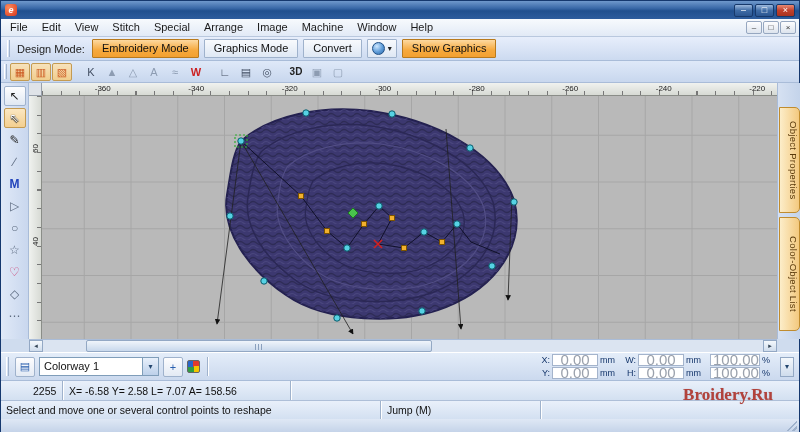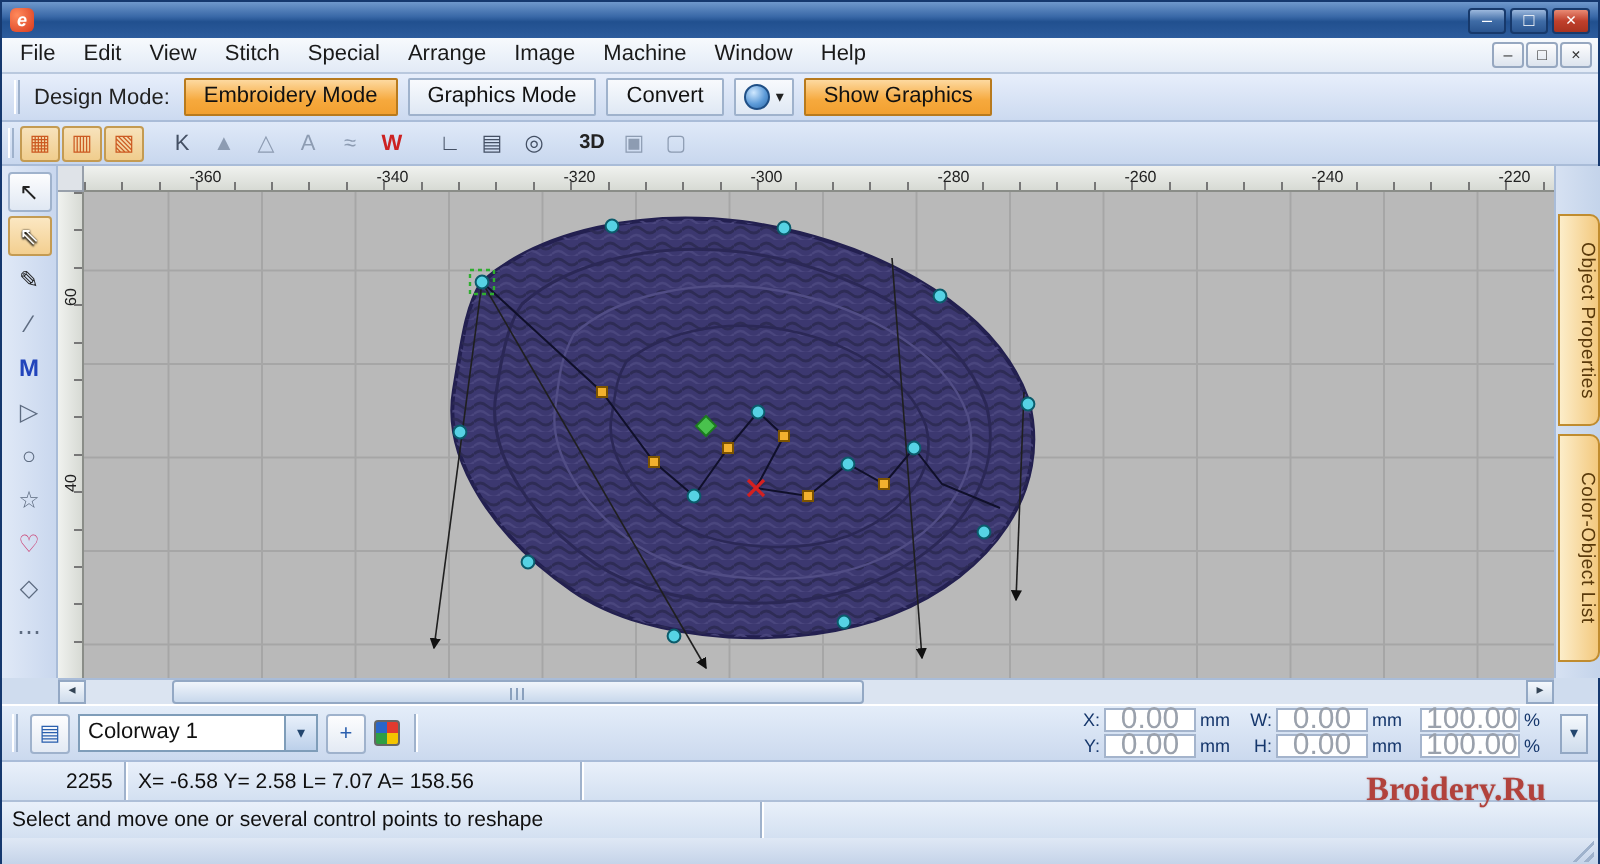--- a/index.html
+++ b/index.html
@@ -469,20 +469,21 @@
     <button class="end-btn">▾</button>
   </div>
 
   <div class="statusbar">
     <span class="sb-cell sb-c1">2255</span>
     <span class="sb-cell sb-c2">X= -6.58 Y= 2.58 L= 7.07 A= 158.56</span>
   </div>
 
   <div class="hintbar">
     <span class="hint-cell">Select and move one or several control points to reshape</span>
+    <span class="jump-cell">Jump (M)</span>
   </div>
 
   <div class="bottom-strip">
     <span class="resize-grip"></span>
   </div>
 
   <span class="watermark">Broidery.Ru</span>
 </div>
 
 </body></html>

